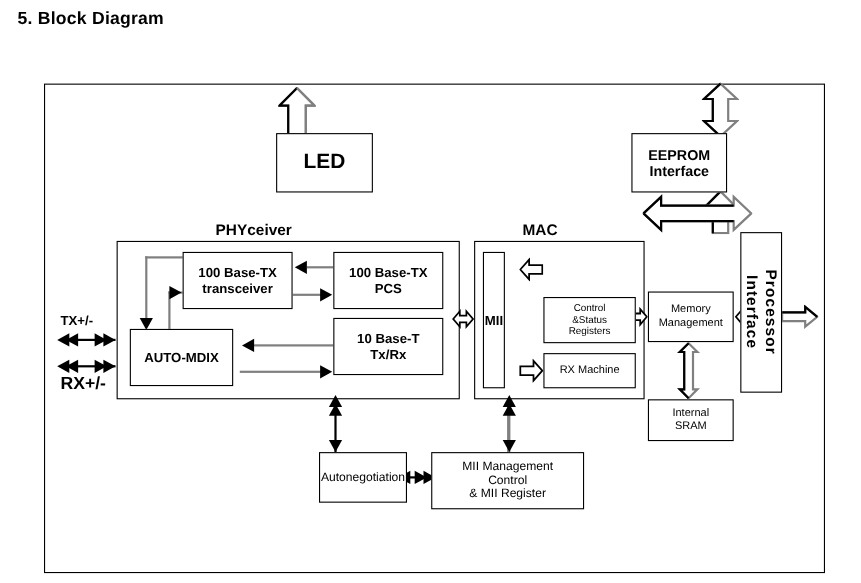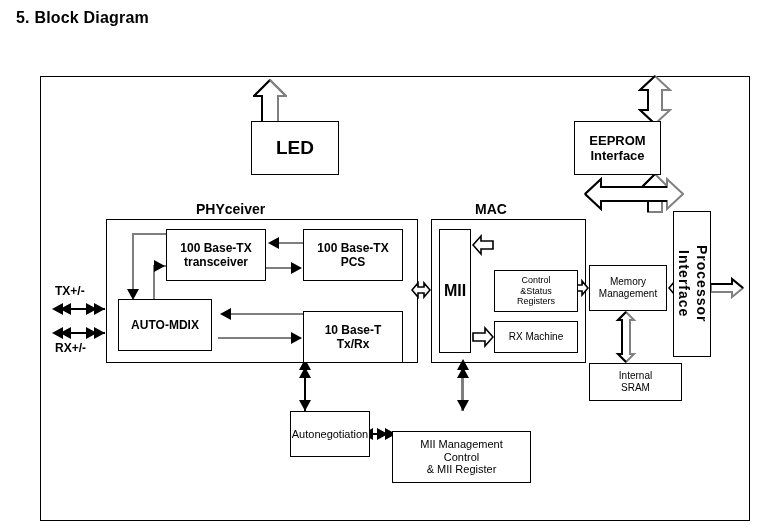--- a/index.html
+++ b/index.html
@@ -128,21 +128,21 @@
     <div class="group" style="left:65px; top:142px; width:312px; height:144px;"></div>
 
     <div class="blk bold" style="left:125px; top:152px; width:100px; height:52px; font-size:12px;">100 Base-TX
 transceiver</div>
 
     <div class="blk bold" style="left:262px; top:152px; width:100px; height:52px; font-size:12px;">100 Base-TX
 PCS</div>
 
     <div class="blk bold" style="left:77px; top:222px; width:94px; height:52px; font-size:12px;">AUTO-MDIX</div>
 
-    <div class="blk bold" style="left:262px; top:234px; width:100px; height:52px; font-size:12px;">10 Base-T
+    <div class="blk bold" style="left:262px; top:212px; width:100px; height:52px; font-size:12px;">10 Base-T
 Tx/Rx</div>
 
     <div class="ln h" style="left:238px; top:165px; width:24px;"></div>
     <div class="head left" style="left:227px; top:160px;"></div>
 
     <div class="ln h" style="left:225px; top:190px; width:26px;"></div>
     <div class="head right" style="left:250px; top:185px;"></div>
 
     <div class="ln h" style="left:190px; top:236px; width:72px;"></div>
     <div class="head left" style="left:179px; top:231px;"></div>
@@ -163,32 +163,32 @@
     <div class="head left" style="left:11px; top:226px;"></div>
     <div class="head left" style="left:19px; top:226px;"></div>
     <div class="head right" style="left:53px; top:226px;"></div>
     <div class="head right" style="left:45px; top:226px;"></div>
 
     <div class="ln h blk-ln" style="left:22px; top:255px; width:42px; height:2px;"></div>
     <div class="head left" style="left:11px; top:250px;"></div>
     <div class="head left" style="left:19px; top:250px;"></div>
     <div class="head right" style="left:53px; top:250px;"></div>
     <div class="head right" style="left:45px; top:250px;"></div>
-    <div style="position:absolute; left:14px; top:264px; font-size:12px; font-weight:bold; color:#000; white-space:nowrap;text-align:center;">RX+/-</div>
+    <div style="position:absolute; left:14px; top:264px; font-size:16px; font-weight:bold; color:#000; white-space:nowrap;text-align:center;">RX+/-</div>
 
     <div class="group-label" style="left:434px; top:124px;text-align:right;">MAC</div>
     <div class="group" style="left:390px; top:142px; width:155px; height:144px;"></div>
 
     <div class="hollow" style="left:370px; top:202px;">
       <svg width="20" height="22" viewBox="0 0 20 22">
         <polygon points="1,11 7,4 7,8 13,8 13,4 19,11 13,18 13,14 7,14 7,18" fill="#ffffff" stroke="#000000" stroke-width="1.6"></polygon>
       </svg>
     </div>
 
-    <div class="blk bold" style="left:398px; top:152px; width:32px; height:124px; font-size:16px;">MII</div>
+    <div class="blk bold" style="left:398px; top:152px; width:20px; height:124px; font-size:12px;">MII</div>
 
 
     <div class="blk" style="left:453px; top:193px; width:84px; height:42px; font-size:9px;">Control
 &amp;Status
 Registers</div>
 
     <div class="blk" style="left:453px; top:244px; width:84px; height:32px; font-size:10px;">RX Machine</div>
 
     <div class="hollow" style="left:431px; top:157px;">
       <svg width="22" height="22" viewBox="0 0 22 22">
@@ -225,38 +225,38 @@
       </svg>
     </div>
 
     <div class="hollow" style="left:574px; top:234px;">
       <svg width="22" height="52" viewBox="0 0 22 52">
         <polygon points="11,1 19,9 15,9 15,43 19,43 11,51 3,43 7,43 7,9 3,9" fill="#ffffff" stroke="#808080" stroke-width="2"></polygon>
         <polyline points="11,1 3,9 7,9 7,43 3,43 11,51" fill="none" stroke="#000000" stroke-width="2"></polyline>
       </svg>
     </div>
 
-    <div class="blk" style="left:548px; top:286px; width:93px; height:38px; font-size:10px;">Internal
+    <div class="blk" style="left:548px; top:286px; width:78px; height:38px; font-size:10px;">Internal
 SRAM</div>
 
     <div class="blk" style="left:632px; top:134px; width:38px; height:146px; padding:0;">
       <span class="vert-text">Processor
 Interface</span>
     </div>
 
     <div class="hollow" style="left:669px; top:200px;">
       <svg width="34" height="22" viewBox="0 0 34 22">
         <polygon points="1,7 22,7 22,2 33,11 22,20 22,15 1,15" fill="#ffffff" stroke="#808080" stroke-width="2"></polygon>
         <polyline points="1,7 22,7 22,2 33,11" fill="none" stroke="#000000" stroke-width="2"></polyline>
       </svg>
     </div>
 
     <div class="blk" style="left:212px; top:334px; width:80px; height:46px; font-size:11px;margin-left:37px;">Autonegotiation</div>
 
-    <div class="blk" style="left:351px; top:334px; width:139px; height:52px; font-size:11px;margin-top:20px;">MII Management
+    <div class="blk" style="left:351px; top:334px; width:139px; height:52px; font-size:11px;">MII Management
 Control
 &amp; MII Register</div>
 
     <div class="ln v blk-ln" style="left:263px; top:286px; height:48px; width:2px;"></div>
     <div class="head up" style="left:258px; top:282px;"></div>
     <div class="head up" style="left:258px; top:290px;"></div>
     <div class="head down" style="left:258px; top:323px;"></div>
 
     <div class="ln v" style="left:420px; top:286px; height:48px; width:3px;"></div>
     <div class="head up" style="left:416px; top:282px;"></div>

